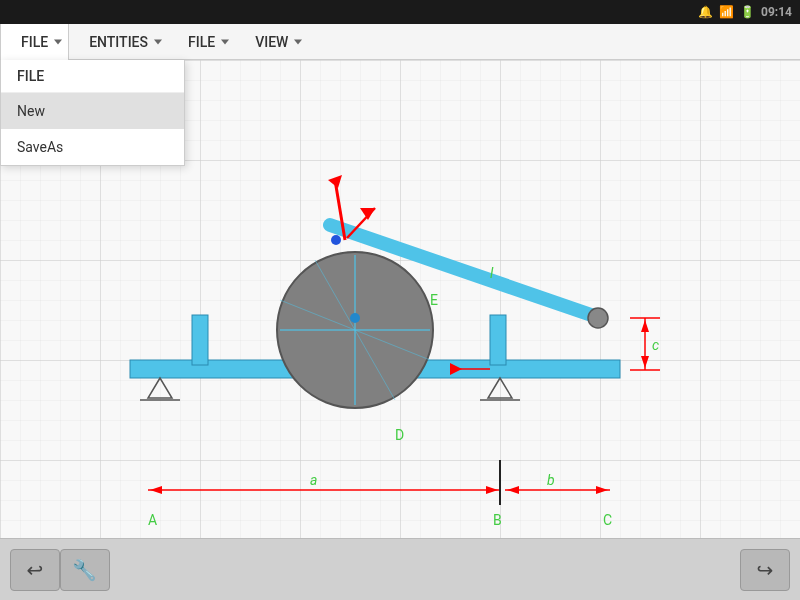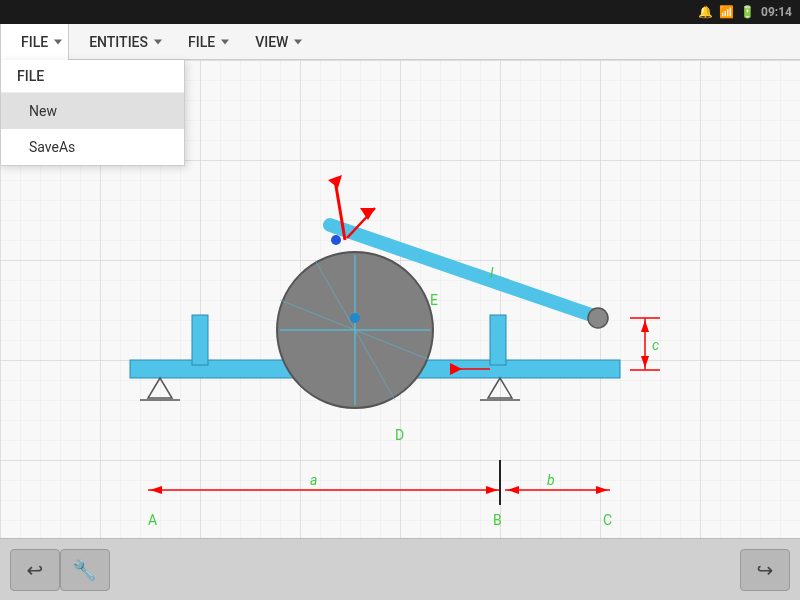--- a/index.html
+++ b/index.html
@@ -88,21 +88,21 @@
       box-shadow: 2px 2px 8px rgba(0,0,0,0.15);
     }
     .dropdown-header {
       padding: 8px 16px;
       font-size: 14px;
       font-weight: 500;
       color: #333;
       border-bottom: 1px solid #eee;
     }
     .dropdown-item {
-      padding: 10px 28px;
+      padding: 10px 16px;
       font-size: 14px;
       color: #333;
       cursor: pointer;
     }
     .dropdown-item.highlighted {
       background: #e0e0e0;
     }
 
     
     #canvas-area {

